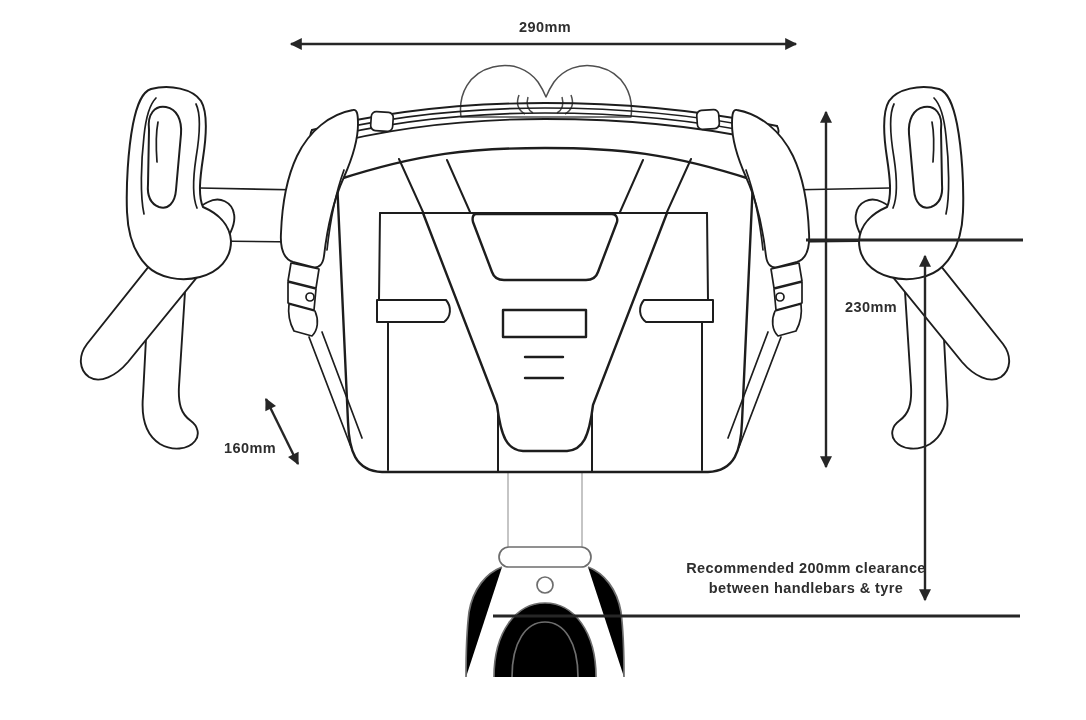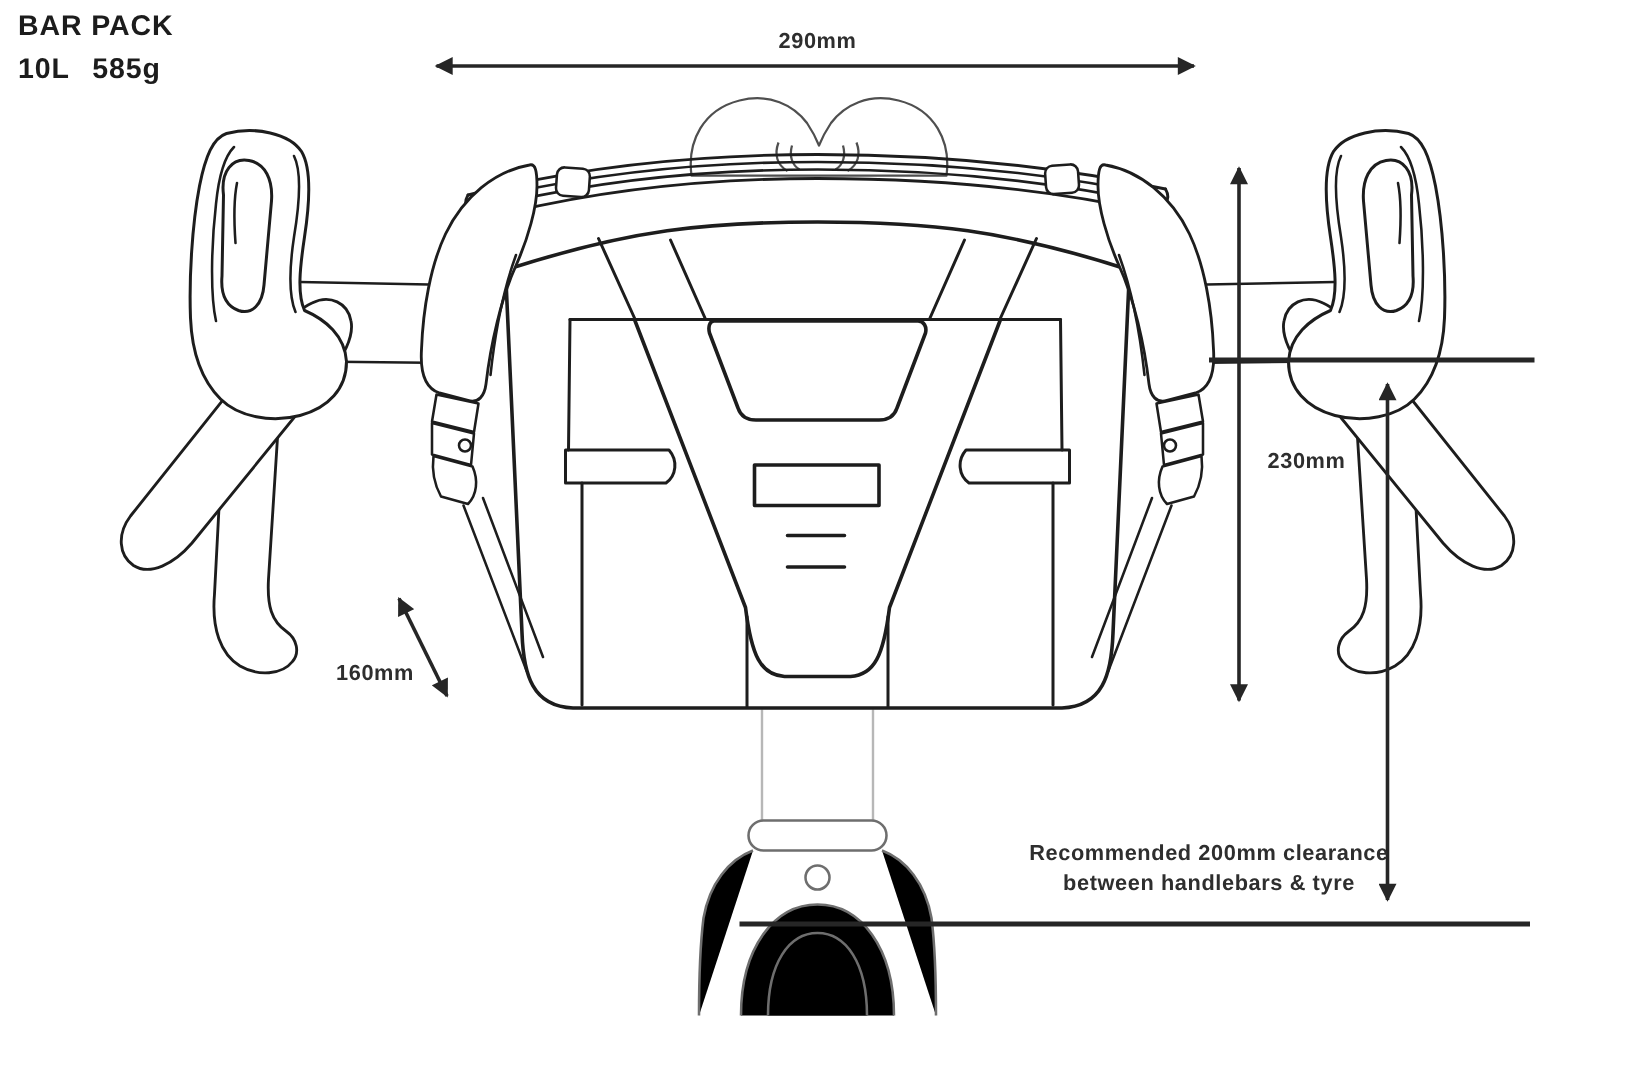--- a/index.html
+++ b/index.html
@@ -19,27 +19,20 @@
   .dim{stroke:#262626;stroke-width:2.4;fill:none;}
   .thick{stroke:#262626;stroke-width:3.2;fill:none;}
   .dim-label{font-family:"Liberation Sans",sans-serif;font-size:14.5px;font-weight:700;fill:#2e2e2e;letter-spacing:.4px;}
   .ah{fill:#262626;}
 </style>
 </head>
 <body>
 
 <div id="page">
 
-  <div id="title-block">
-    <div class="t1">BAR PACK</div>
-    <div class="t2">
-      <span>10L</span>
-      <span>585g</span>
-    </div>
-  </div>
 
   <svg width="1086" height="720" viewBox="0 0 1086 720">
     <defs>
       <marker id="ah" viewBox="0 0 10 10" refX="9" refY="5" markerWidth="5.5" markerHeight="5" orient="auto-start-reverse">
         <path d="M0,0 L10,5 L0,10 Z" class="ah"></path>
       </marker>
 
       <g id="lever">
 
         <path class="art fillw w19" d="M147,222 C158,218 172,221 179,232 C185,242 187,258 186,276 L179,386 C178,404 181,414 191,421 C198,426 200,435 195,441 C188,450 172,451 160,444 C147,436 141,419 143,396 L150,262 C151,244 149,230 147,222 Z"></path>

